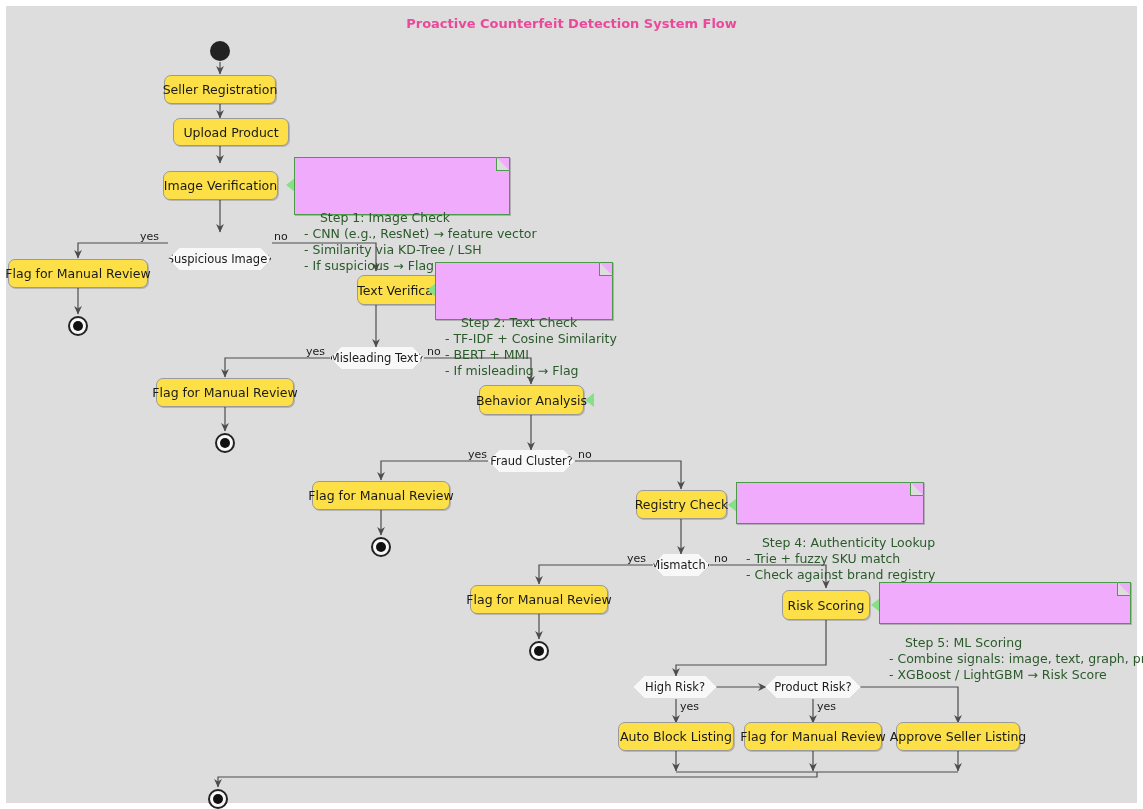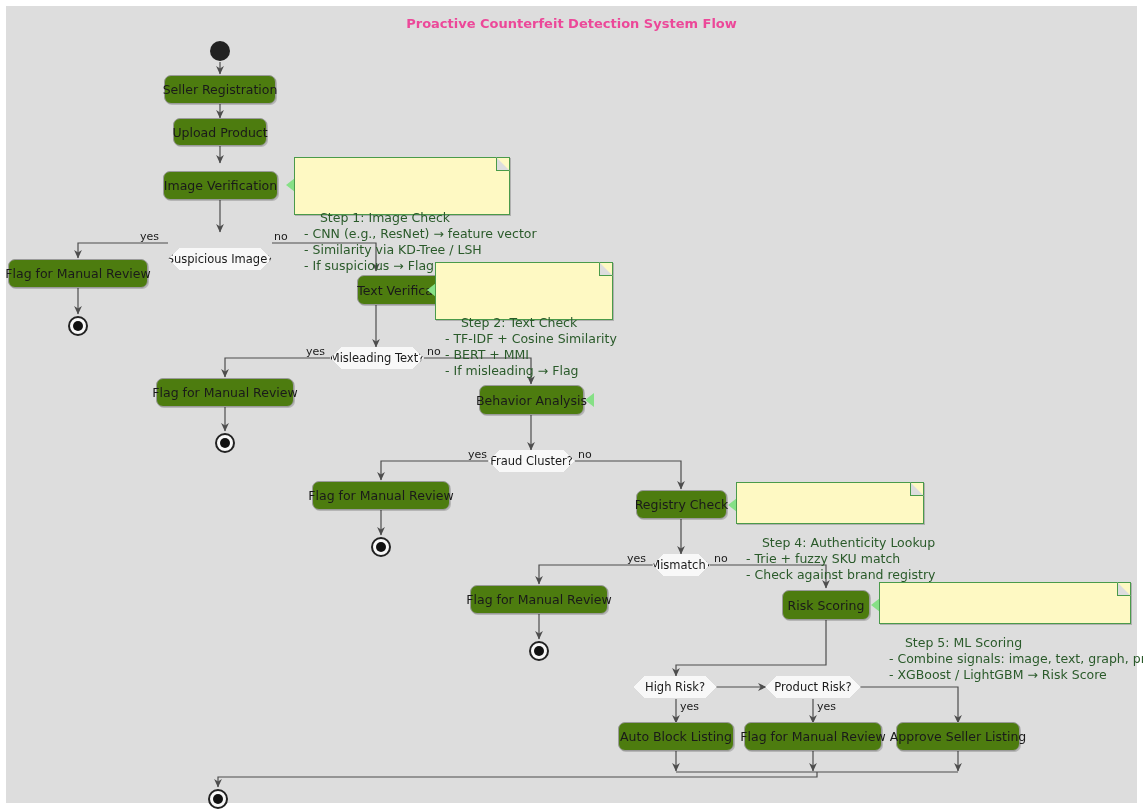--- a/index.html
+++ b/index.html
@@ -40,21 +40,21 @@
     left: 0;
     top: 0;
     width: 1143px;
     height: 809px;
     pointer-events: none;
   }
   
   .node {
     position: absolute;
     box-sizing: border-box;
-    background: #4d7c0f;
+    background: #fde047;
     border: 1px solid #9a9a9a;
     border-radius: 7px;
     display: flex;
     align-items: center;
     justify-content: center;
     font-size: 12.5px;
     color: #1a1a1a;
     white-space: nowrap;
     box-shadow: 1px 1px 0 rgba(0,0,0,0.18);
   }
@@ -114,21 +114,21 @@
     top: 3px;
     width: 10px;
     height: 10px;
     border-radius: 50%;
     background: #111111;
   }
   
   .note {
     position: absolute;
     box-sizing: border-box;
-    background: #fef9c3;
+    background: #f0abfc;
     border: 1px solid #4a9a4a;
     font-size: 12.5px;
     color: #2a5a2a;
     padding: 4px 8px 4px 9px;
     line-height: 16px;
     white-space: pre;
     box-shadow: 1px 1px 0 rgba(0,0,0,0.2);
   }
   .note .fold {
     position: absolute;
@@ -241,21 +241,21 @@
       <path d="M817,772 L817,777 L218,777 L218,787" marker-end="url(#ah)"></path>
     </g>
   </svg>
 
   <div class="start-node" style="left:210px; top:41px;"></div>
 
   <div class="node" style="left:164px; top:75px; width:112px; height:29px;">
     <span>Seller Registration</span>
   </div>
 
-  <div class="node" style="left:173px; top:118px; width:94px; height:28px;">
+  <div class="node" style="left:173px; top:118px; width:116px; height:28px;">
     <span>Upload Product</span>
   </div>
 
   <div class="node" style="left:163px; top:171px; width:115px; height:29px;">
     <span>Image Verification</span>
   </div>
 
   <div class="decision" style="left:168px; top:248px; width:104px; height:22px;">
     <div class="dec-border"></div>
     <div class="dec-inner"></div>

